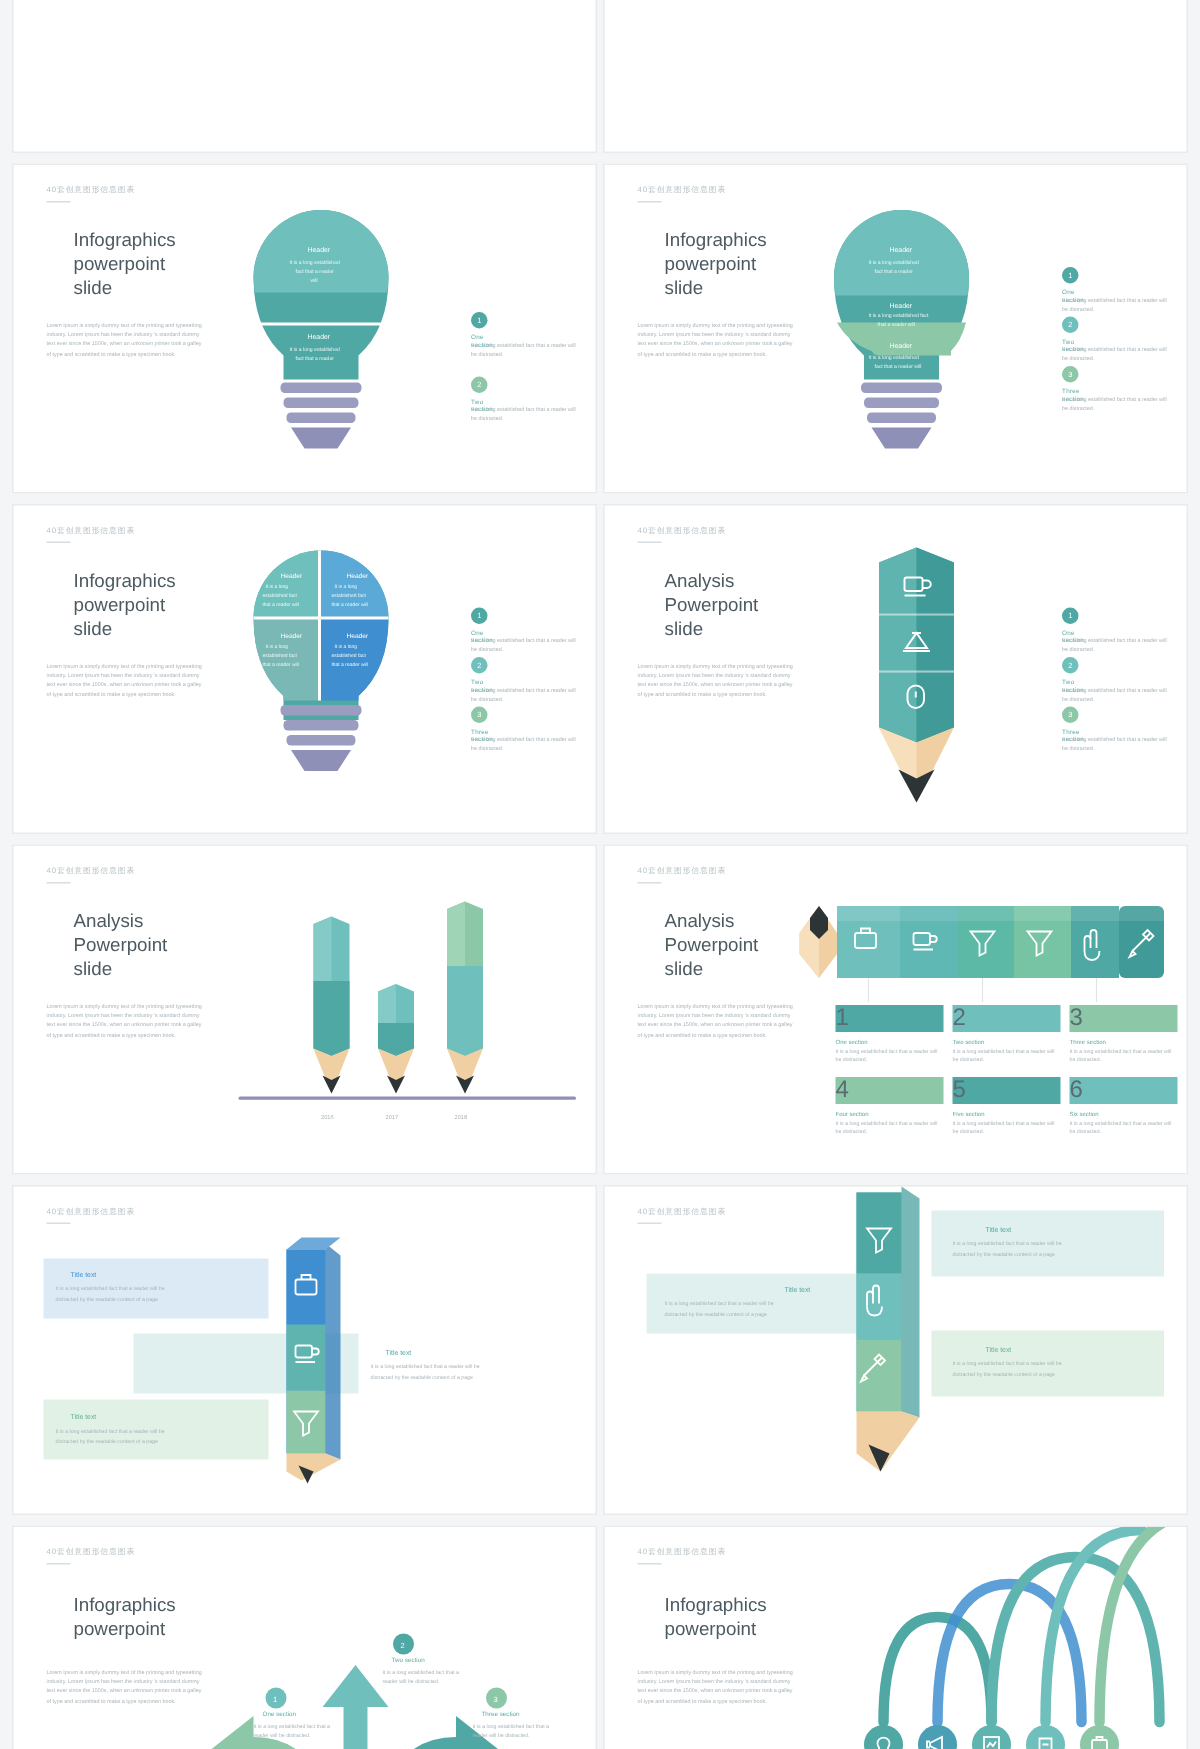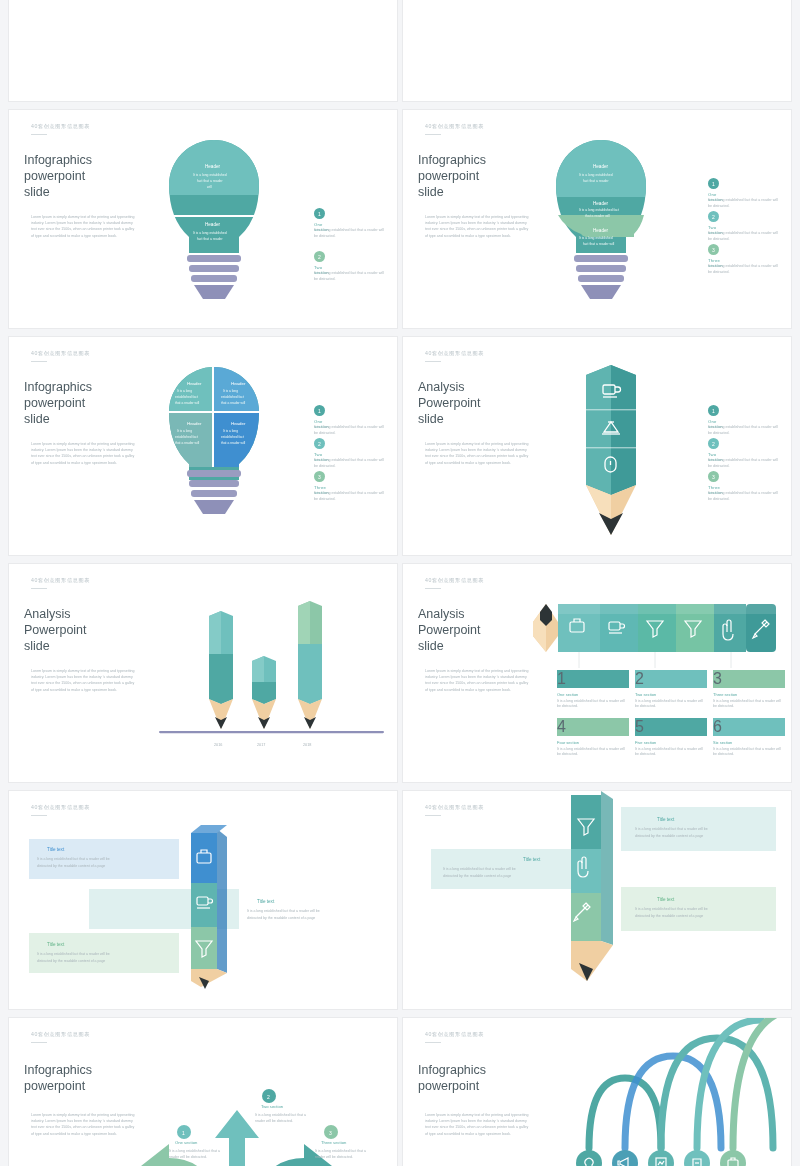--- a/index.html
+++ b/index.html
@@ -33,21 +33,21 @@
     overflow:hidden;
   }
   .slide .kicker{
     position:absolute;top:13px;left:22px;
     font-size:5.2px;letter-spacing:.6px;color:#b9c3c8;
   }
   .slide .rule{
     position:absolute;top:24px;left:22px;width:16px;height:1px;background:#d7dde0;
   }
   .slide .headline{
-    position:absolute;left:15px;top:42px;
+    position:absolute;left:40px;top:42px;
     font-size:12.5px;line-height:16px;color:#4c5a61;font-weight:400;
     width:120px;
   }
   .slide .body{
     position:absolute;left:22px;top:104px;width:104px;
     font-size:3.6px;line-height:6.2px;color:#a9b4ba;
   }
 
   
   .bullets{position:absolute;}

